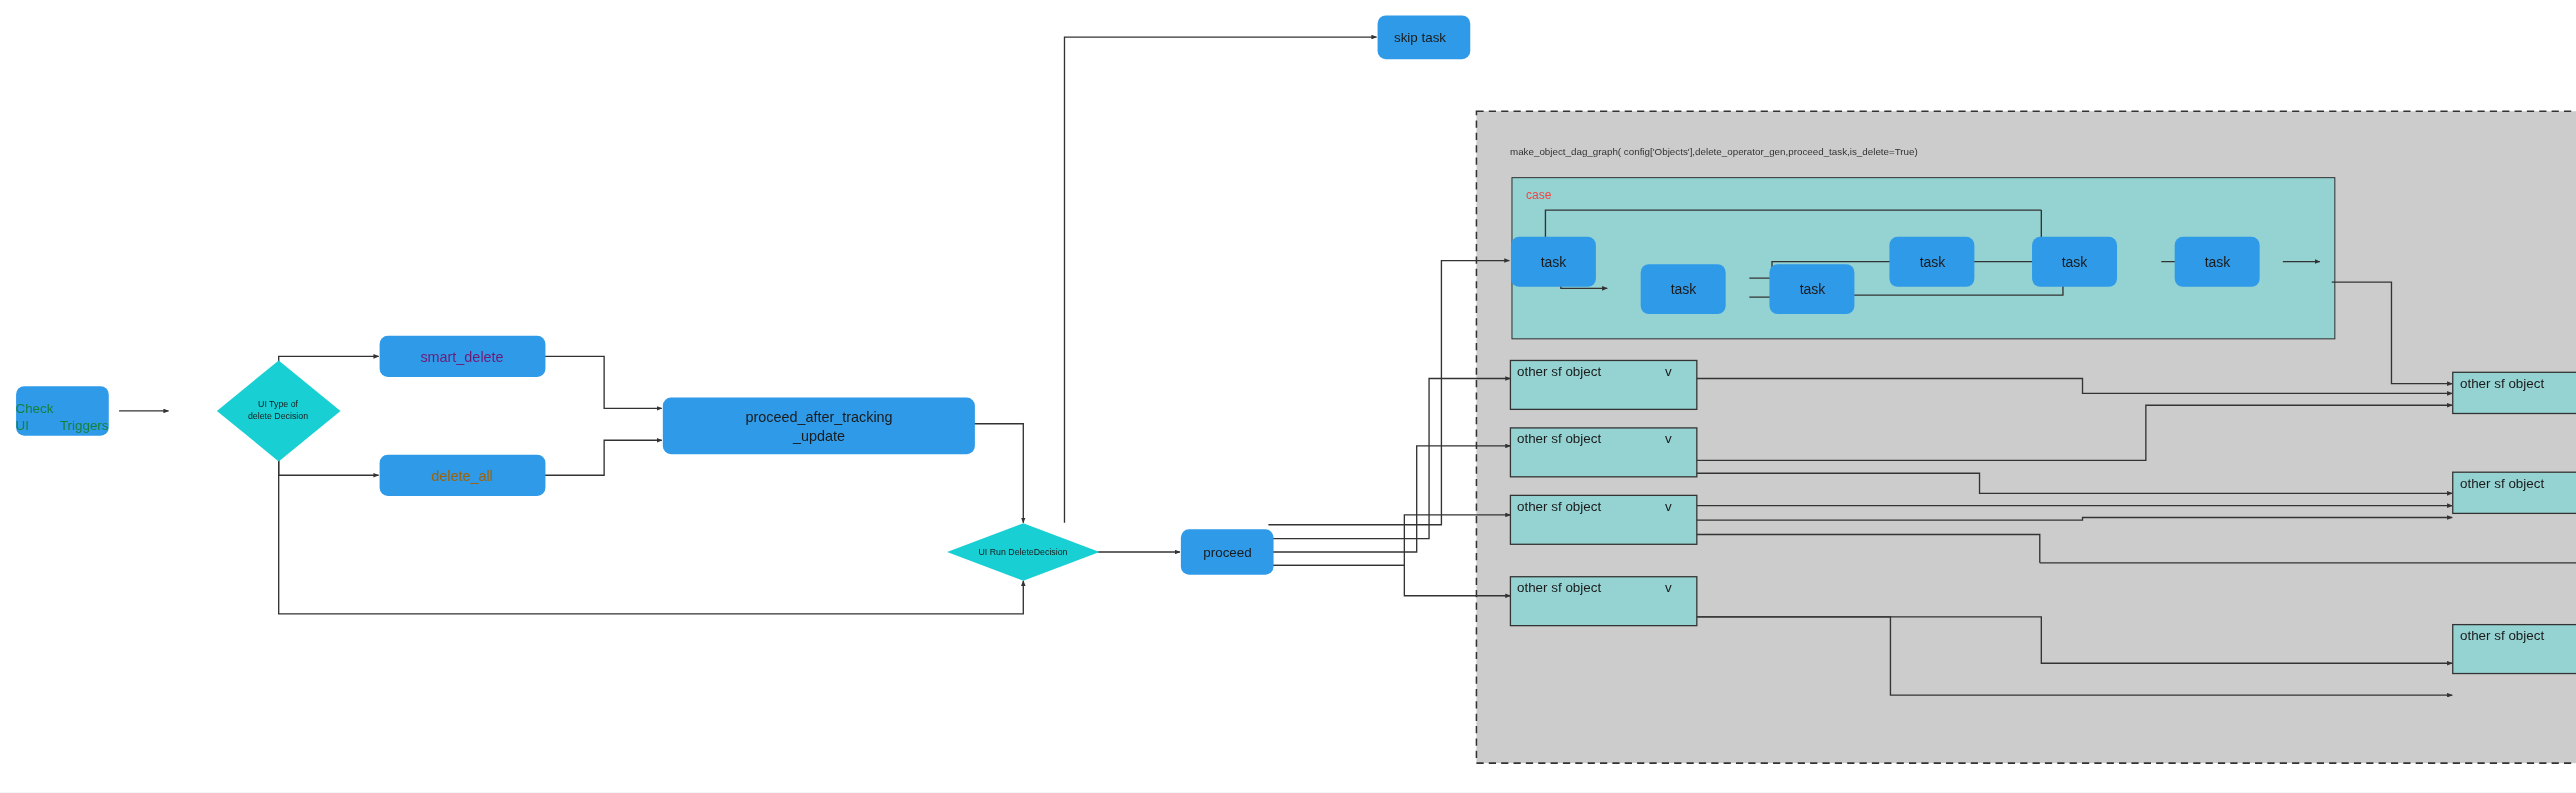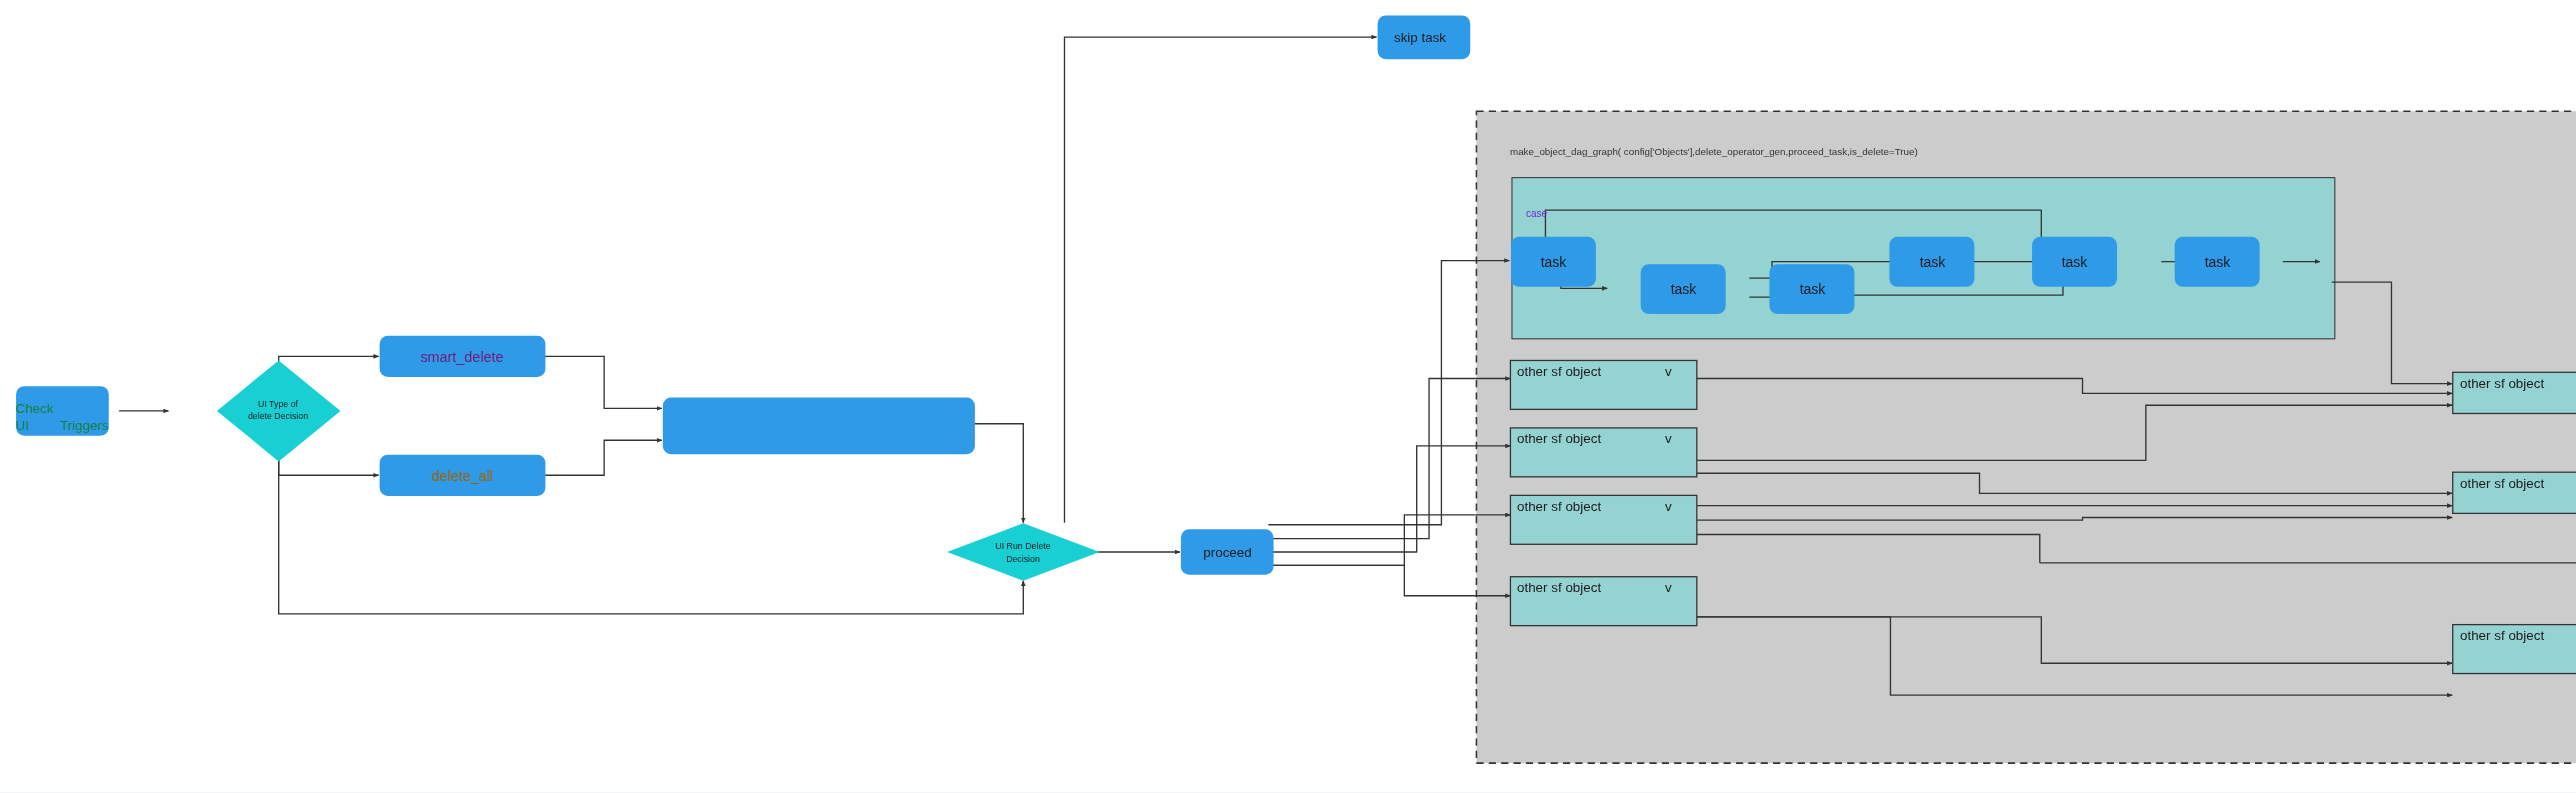--- a/index.html
+++ b/index.html
@@ -132,38 +132,42 @@
 
     <rect class="collapsed" x="4762" y="723" width="380" height="80"></rect>
     <rect class="collapsed" x="4762" y="917" width="380" height="80"></rect>
     <rect class="collapsed" x="4762" y="1213" width="380" height="95"></rect>
 
     <rect class="collapsed" x="5369" y="1020" width="400" height="98"></rect>
   </svg>
 
   <div class="txt" style="position:absolute;left:1510px;top:146px;font-size:9.8px;color:#333;white-space:nowrap;">make_object_dag_graph( config['Objects'],delete_operator_gen,proceed_task,is_delete=True)</div>
 
-  <div style="position:absolute;left:1526px;top:208px;font-size:10px;color:#6d28d9;">case</div>
+  <div style="position:absolute;left:1526px;top:188px;font-size:12px;color:#ef4444;">case</div>
 
   <div style="position:absolute;left:15.5px;top:386px;width:93px;height:49px;display:flex;flex-direction:row;align-items:flex-end;justify-content:center;font-size:13.4px;color:#15803d;line-height:1.26;">
     <span>Check UI</span>
     <span>Triggers</span>
   </div>
 
   <div style="position:absolute;left:216px;top:387px;width:124px;height:47px;display:flex;flex-direction:column;align-items:center;justify-content:center;font-size:8.8px;color:#1b1b1b;line-height:1.35;">
     <span>UI Type of</span>
     <span>delete Decision</span>
   </div>
 
   <div style="position:absolute;left:379px;top:336px;width:166px;height:41px;display:flex;align-items:center;justify-content:center;font-size:14.4px;color:#701a75;">smart_delete</div>
 
   <div style="position:absolute;left:379px;top:455px;width:166px;height:41px;display:flex;align-items:center;justify-content:center;font-size:14.4px;color:#a16207;">delete_all</div>
 
-
-  <div style="position:absolute;left:961px;top:531px;width:124px;height:43px;display:flex;flex-direction:column;align-items:center;justify-content:center;font-size:8.8px;color:#1b1b1b;line-height:1.4;">
+  <div style="position:absolute;left:663px;top:398px;width:312px;height:57px;display:flex;flex-direction:column;align-items:center;justify-content:center;font-size:14.4px;color:#1b1b1b;line-height:1.3;">
+    <span>proceed_after_tracking</span>
+    <span>_update</span>
+  </div>
+
+  <div style="position:absolute;left:961px;top:531px;width:124px;height:43px;display:flex;flex-direction:row;align-items:center;justify-content:center;font-size:8.8px;color:#1b1b1b;line-height:1.4;">
     <span>UI Run Delete</span>
     <span>Decision</span>
   </div>
 
   <div style="position:absolute;left:1181px;top:530px;width:93px;height:45px;display:flex;align-items:center;justify-content:center;font-size:13.4px;color:#1b1b1b;">proceed</div>
 
   <div style="position:absolute;left:1378px;top:15.5px;width:84px;height:44px;display:flex;align-items:center;justify-content:center;font-size:13.4px;color:#1b1b1b;">skip task</div>
 
   <div style="position:absolute;left:1511px;top:237px;width:85px;height:50px;display:flex;align-items:center;justify-content:center;font-size:14px;color:#1b1b1b;">task</div>
   <div style="position:absolute;left:1641px;top:264px;width:85px;height:50px;display:flex;align-items:center;justify-content:center;font-size:14px;color:#1b1b1b;">task</div>

